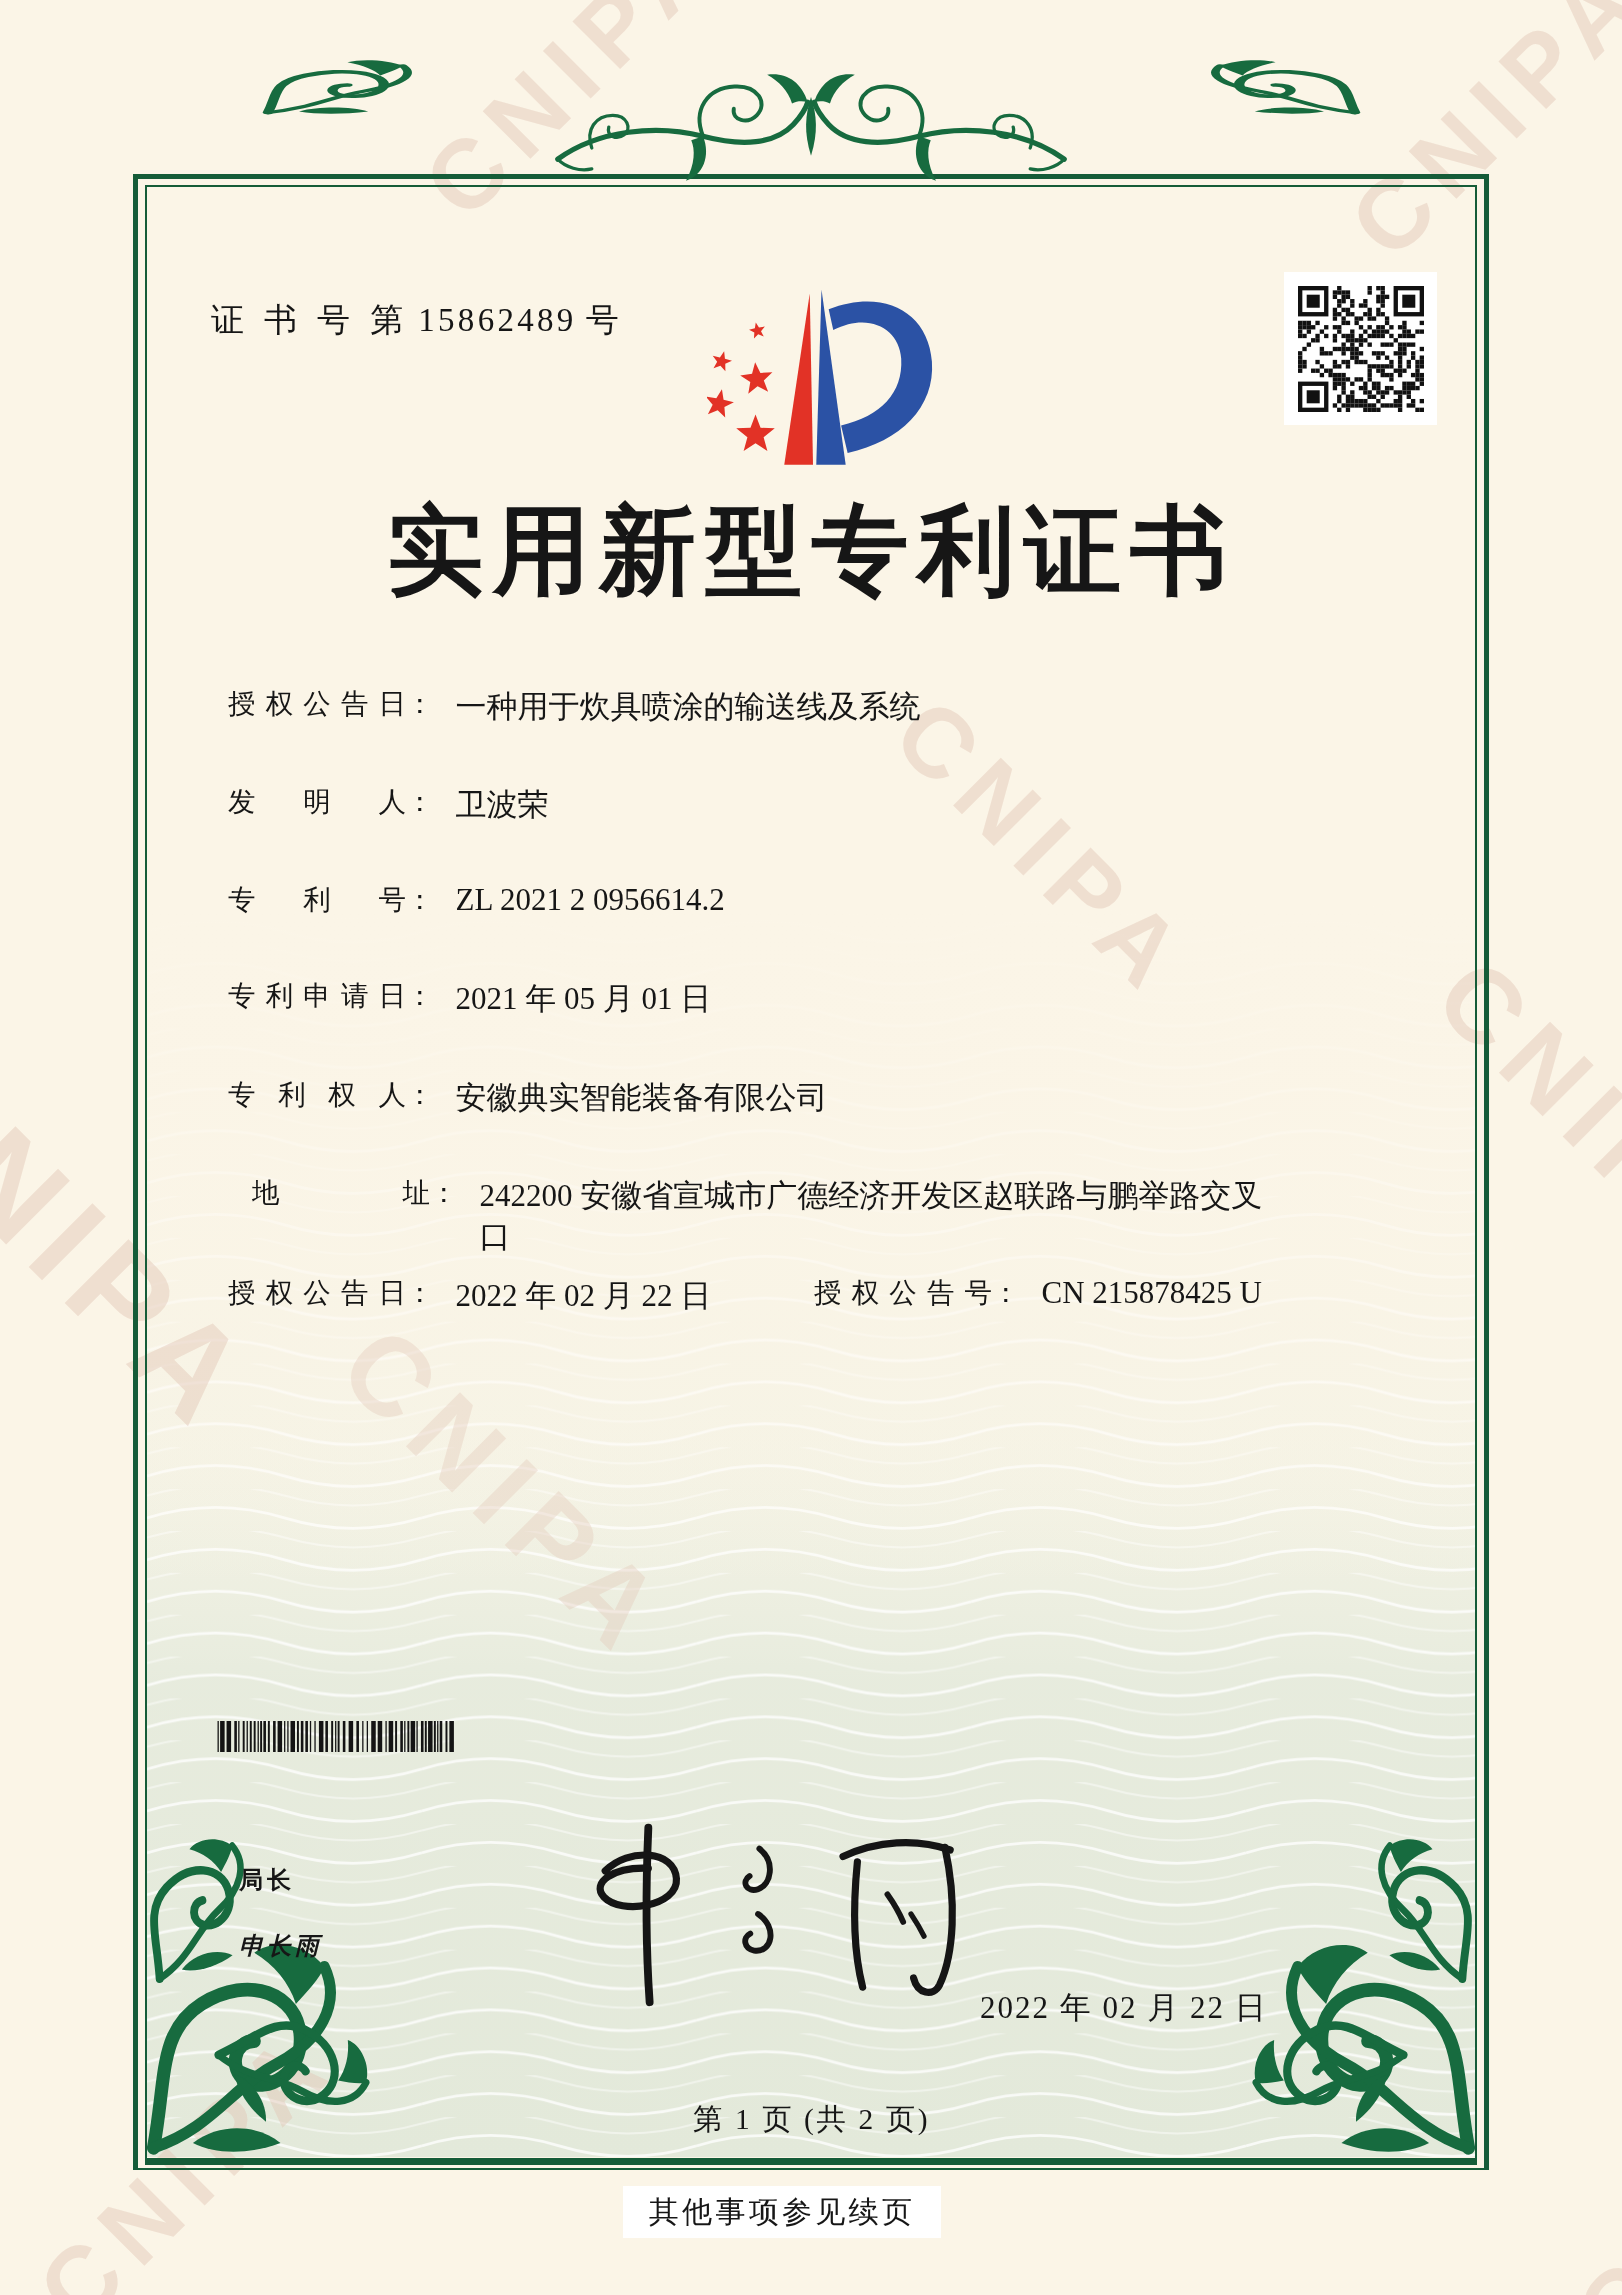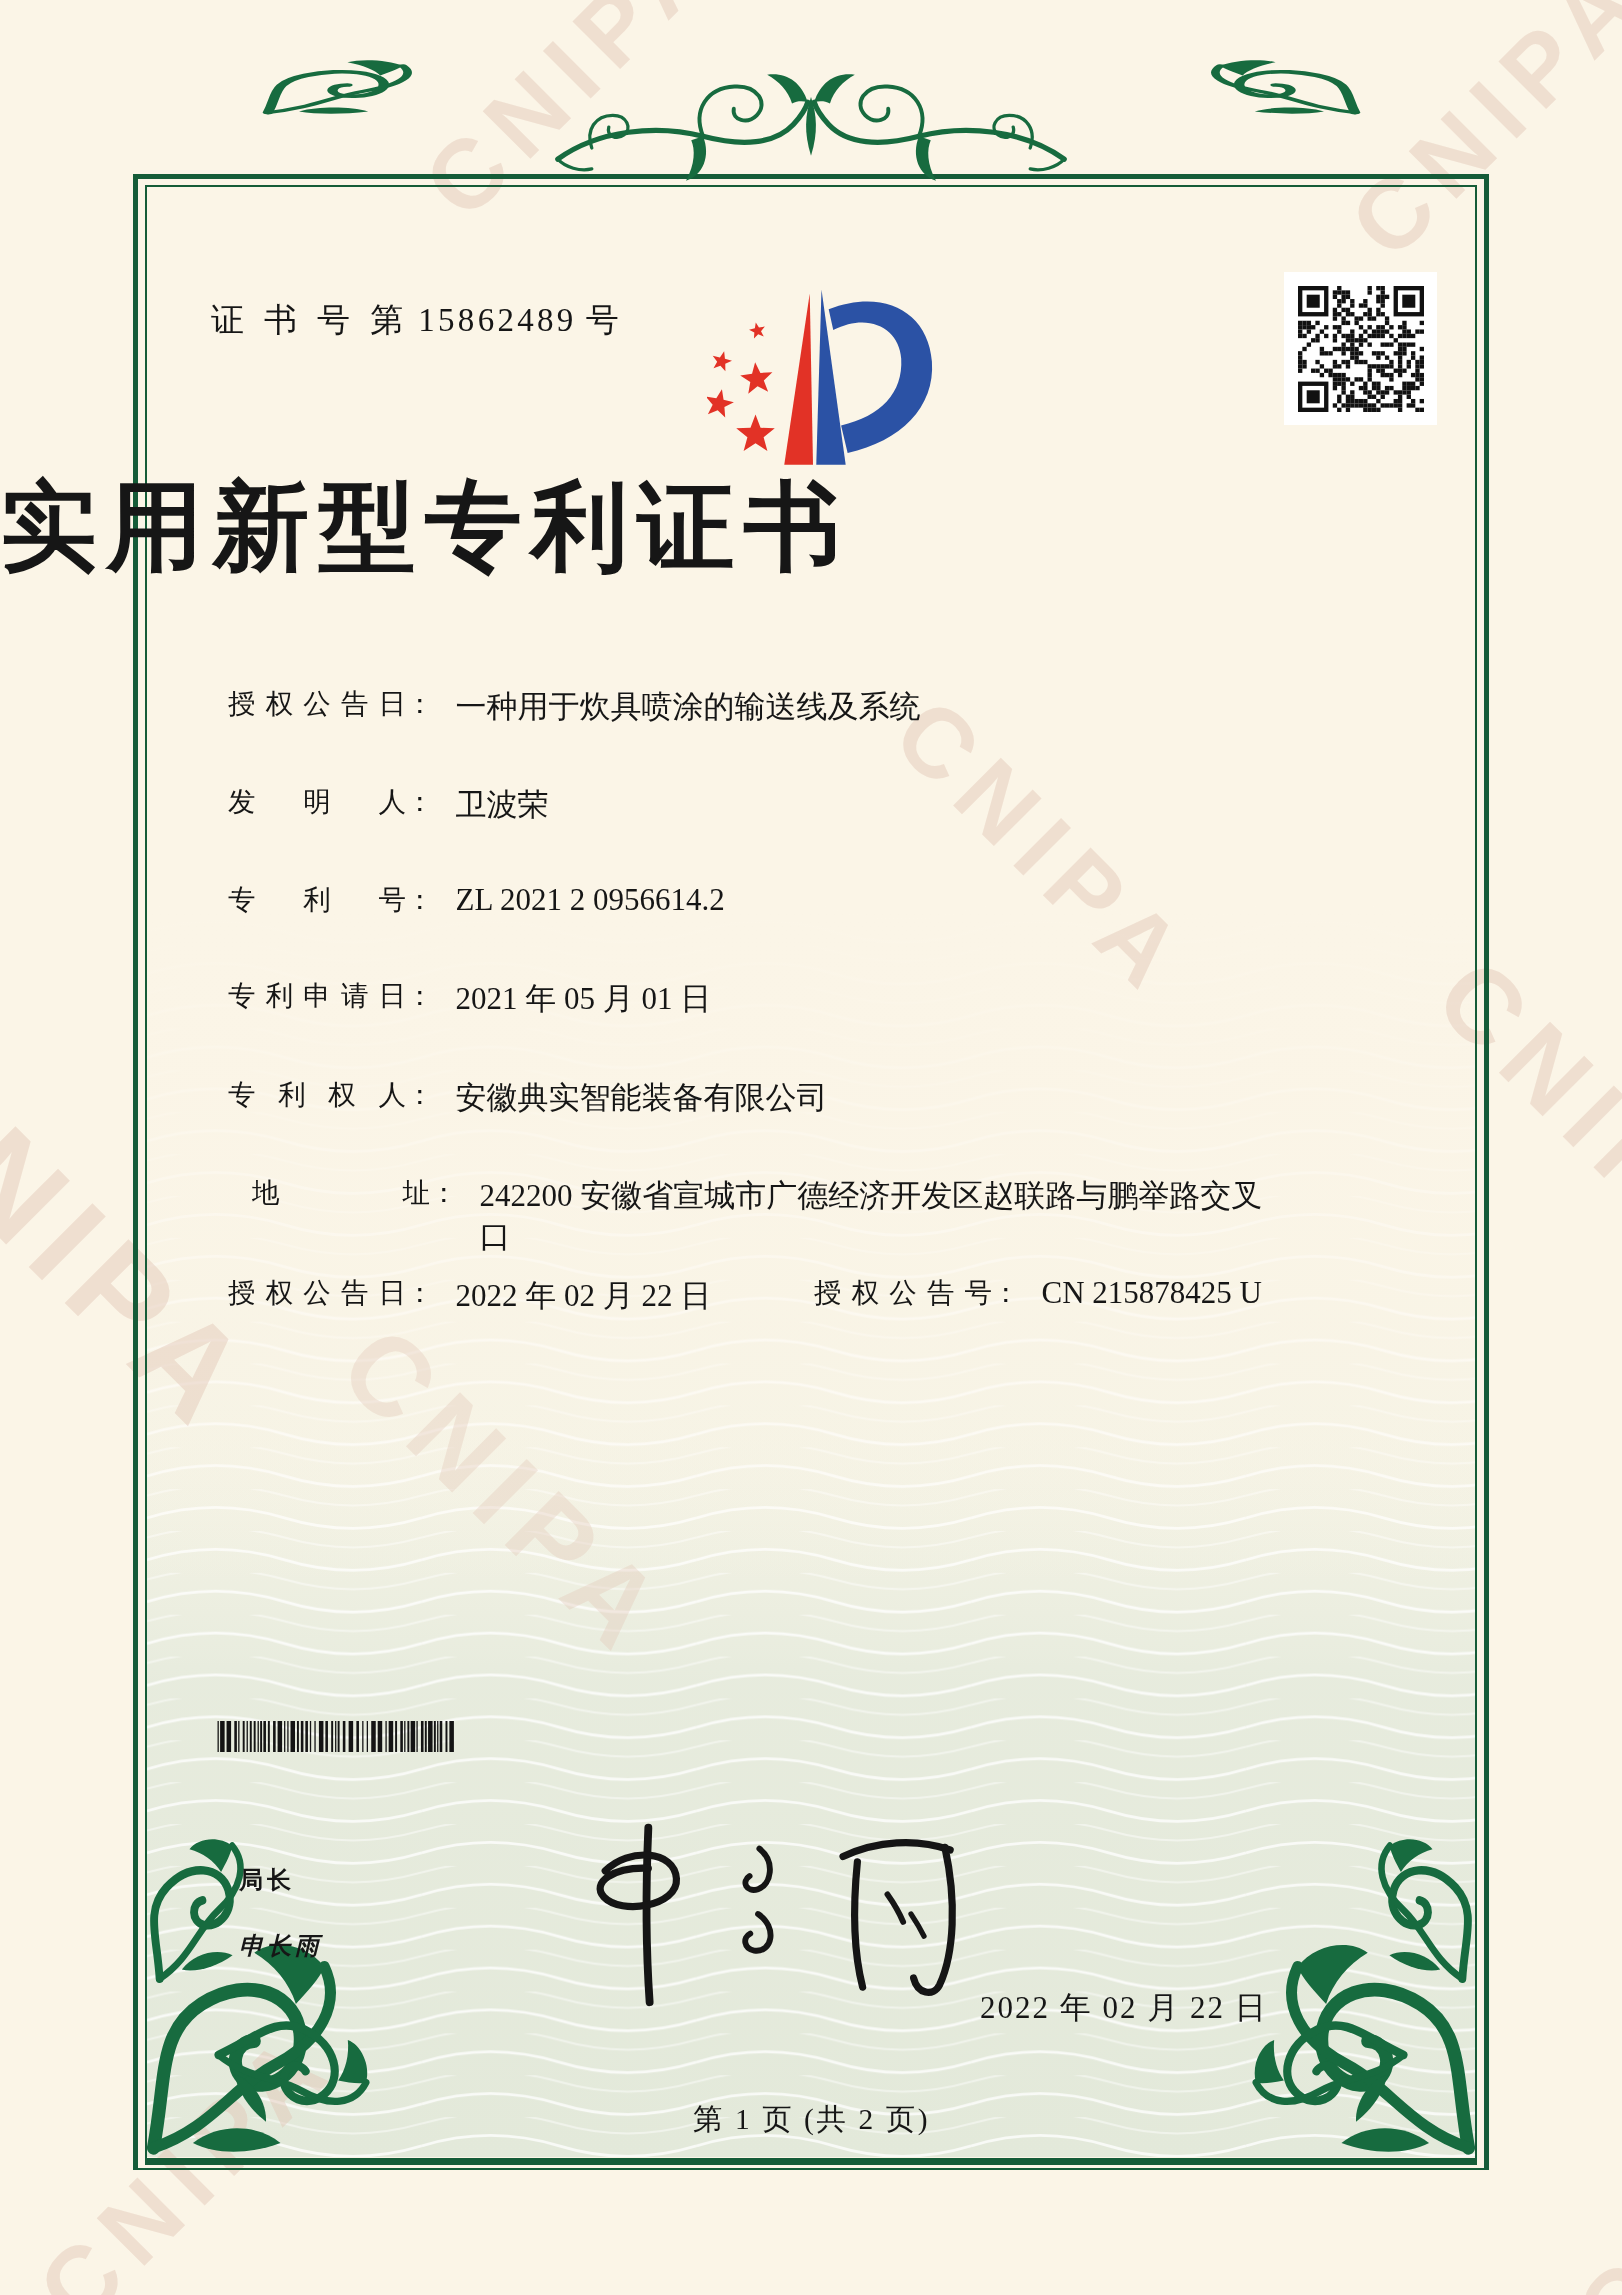--- a/index.html
+++ b/index.html
@@ -26,21 +26,21 @@
     border-top:2.6px solid #155c38;border-left:2px solid #155c38;border-right:2px solid #155c38;border-bottom:7.9px solid #155c38;
     box-sizing:border-box;pointer-events:none;}
   .orn{position:absolute;z-index:3;color:#176b3f;overflow:visible;}
   
   .content{position:absolute;left:0;top:0;width:100%;height:100%;z-index:4;}
   .cnum{position:absolute;left:211px;top:298px;font-size:33px;letter-spacing:5.9px;}
   .cnum .num{margin:0 9.2px;letter-spacing:3.3px;}
   .logo{position:absolute;left:707px;top:270px;}
   .qrbox{position:absolute;left:1284px;top:272px;width:153px;height:153px;background:#ffffff;}
   .qrbox svg{position:absolute;left:13.7px;top:13.7px;}
-  .title{position:absolute;left:0;top:463px;width:100%;text-align:left;
+  .title{position:absolute;left:0;top:487px;width:100%;text-align:center;
          font-size:97px;font-weight:bold;letter-spacing:9.2px;}
   .fields{position:absolute;left:228px;top:686px;width:1188px;}
   .row{position:absolute;left:0;white-space:nowrap;}
   .lbl{display:inline-block;width:178px;font-size:27.5px;text-align:justify;text-align-last:justify;vertical-align:top;}
   .colon{font-size:27.5px;vertical-align:top;}
   .val{font-size:31px;margin-left:22px;vertical-align:top;}
   .r1{top:0;} .r2{top:98px;} .r3{top:196px;} .r4{top:292px;} .r5{top:391px;} .r6{top:489px;margin-left:24px;} .r7{top:589px;}
   .r6 .val{display:inline-block;width:811px;white-space:normal;line-height:41px;}
   .grant-right{position:absolute;left:586px;top:0;white-space:nowrap;}
   .bodytext{position:absolute;left:229px;top:1345px;width:1188px;font-size:29.4px;line-height:68px;text-align:justify;}
@@ -572,15 +572,16 @@
       <path d="M604,48 C622,130 618,210 596,258 C586,278 562,272 556,248" stroke-width="11"></path>
       <path d="M516,120 C526,134 534,148 540,162" stroke-width="9"></path>
       <path d="M552,150 C560,162 566,172 572,184" stroke-width="8"></path>
     </svg>
 
     <div class="issue-date">2022 年 02 月 22 日</div>
 
     <div class="pageinfo">第 1 页 (共 2 页)</div>
   </div>
 
+  <div class="note">其他事项参见续页</div>
 
 </div>
 
 
 </body></html>

